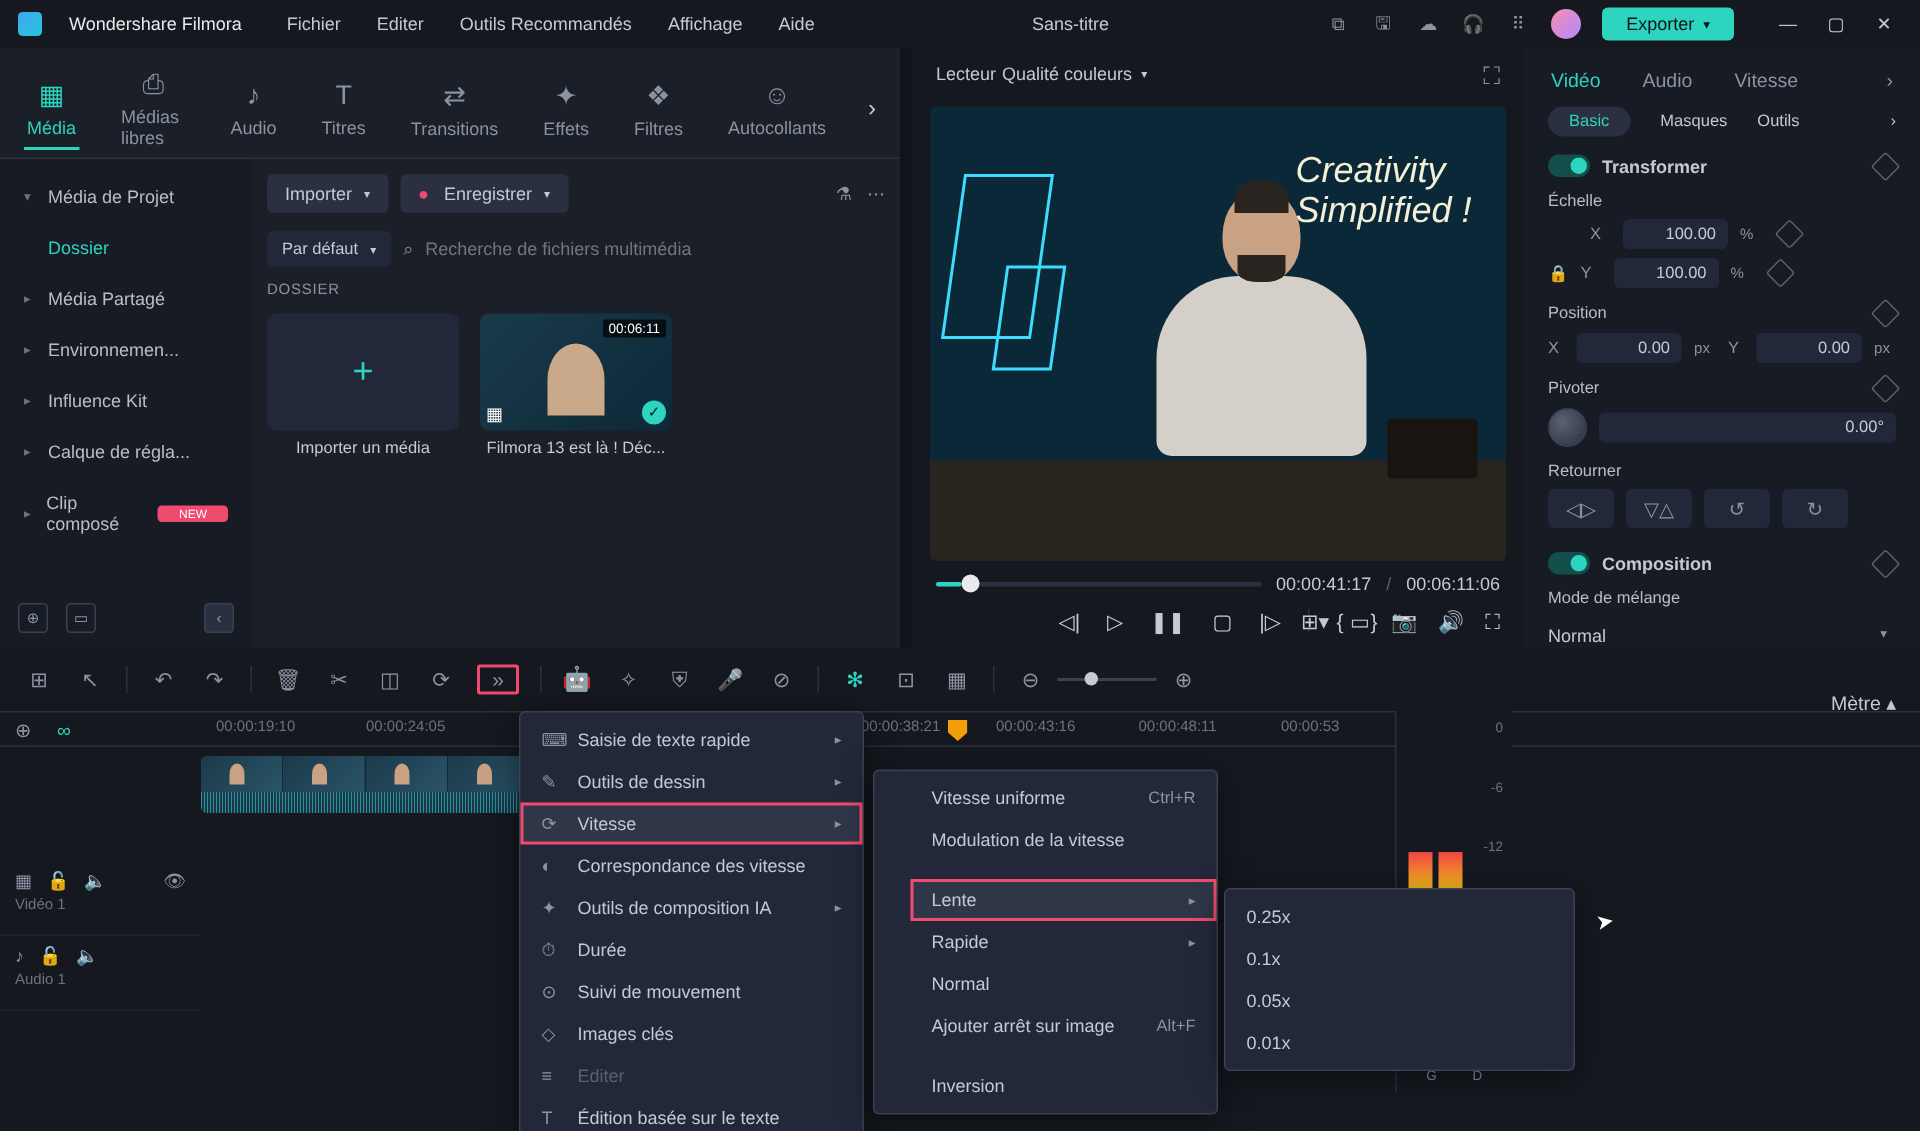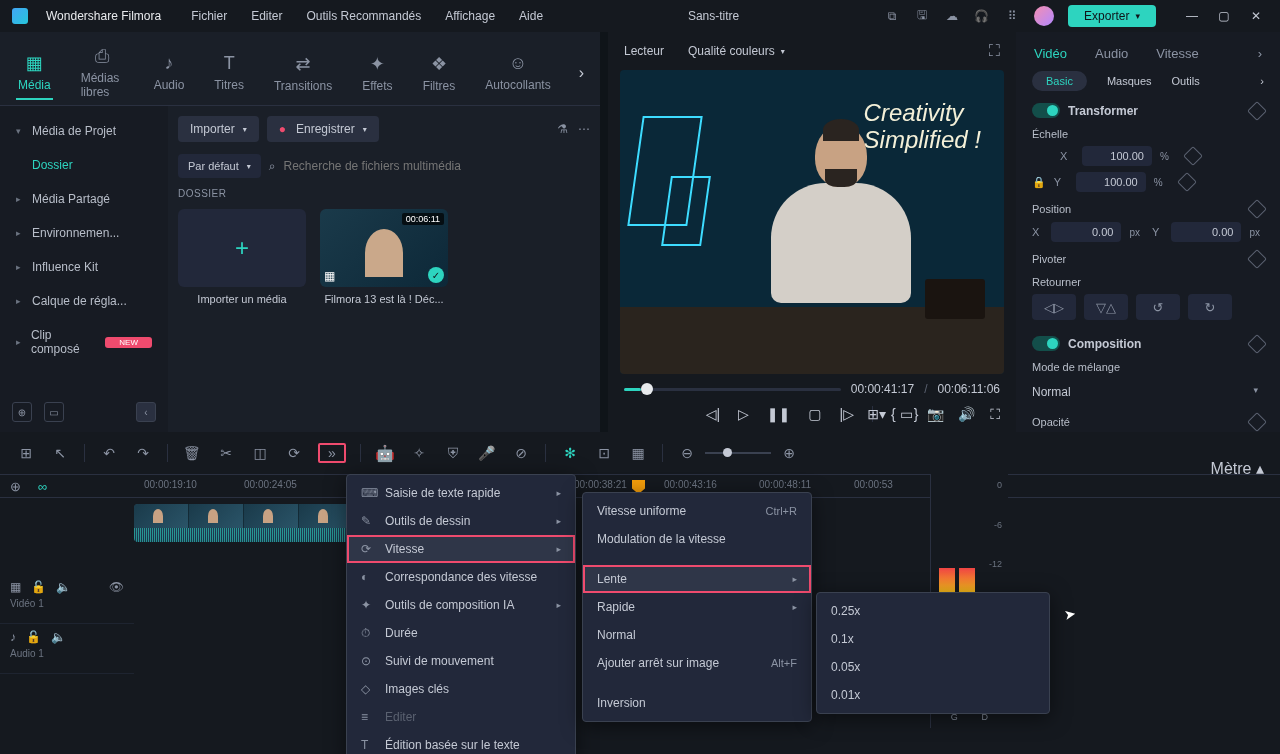--- a/index.html
+++ b/index.html
@@ -52,21 +52,21 @@
 .card .thumb { width: 128px; height: 78px; background: #22283a; border-radius: 6px; display: flex; align-items: center; justify-content: center; position: relative; overflow: hidden; }
 .card .thumb.plus { color: #2dd4bf; font-size: 24px; }
 .card .thumb.video { background: linear-gradient(135deg, #1a3a4a, #0d2838); }
 .card .duration { position: absolute; top: 4px; right: 4px; background: rgba(0,0,0,0.7); font-size: 9px; padding: 1px 4px; border-radius: 2px; color: #fff; }
 .card .check { position: absolute; bottom: 4px; right: 4px; width: 16px; height: 16px; background: #2dd4bf; border-radius: 50%; color: #0f1419; display: flex; align-items: center; justify-content: center; font-size: 10px; }
 .card .cicon { position: absolute; bottom: 4px; left: 4px; font-size: 12px; color: #fff; }
 .card .person { position: absolute; left: 35%; top: 25%; width: 38px; height: 48px; background: #caa88a; border-radius: 50% 50% 0 0; }
 .card .label { margin-top: 6px; font-size: 11px; text-align: center; color: #c4c9d4; white-space: nowrap; overflow: hidden; text-overflow: ellipsis; }
 
 .preview { flex: 1; background: #15191f; display: flex; flex-direction: column; margin-left: 8px; }
-.preview-top { display: flex; align-items: center; gap: 24px; padding: 10px 16px; }
+.preview-top { display: flex; align-items: flex-start; gap: 4px; padding: 10px 16px; }
 .preview-top .r { margin-left: auto; color: #8b93a3; font-size: 16px; }
 .video-canvas { flex: 1; margin: 0 12px; background: #0a2838; border-radius: 4px; position: relative; overflow: hidden; }
 .neon-left { position: absolute; left: 4%; top: 15%; width: 60px; height: 110px; border: 2px solid #3ddcff; transform: skewX(-8deg); }
 .neon-left2 { position: absolute; left: 12%; top: 35%; width: 40px; height: 70px; border: 2px solid #3ddcff; transform: skewX(-8deg); }
 .neon-right { position: absolute; right: 6%; top: 10%; color: #f4f0d8; font-family: cursive; font-size: 24px; line-height: 1.1; font-style: italic; }
 .man { position: absolute; left: 38%; top: 18%; width: 150px; height: 200px; }
 .man .head { width: 52px; height: 62px; background: #c8a283; border-radius: 50% 50% 45% 45%; margin: 0 auto; position: relative; }
 .man .hair { position: absolute; top: -6px; left: 8px; right: 8px; height: 22px; background: #2a2420; border-radius: 50% 50% 0 0; }
 .man .beard { position: absolute; bottom: 0; left: 10px; right: 10px; height: 18px; background: #2a2420; border-radius: 0 0 40% 40%; }
 .man .body { width: 140px; height: 120px; background: #d4cfc8; border-radius: 55px 55px 10px 10px; margin: -4px auto 0; }
@@ -123,21 +123,21 @@
 
 .timeline { position: absolute; left: 0; right: 0; top: 432px; bottom: 0; background: #15191f; }
 .tl-toolbar { height: 42px; display: flex; align-items: center; padding: 0 16px; gap: 14px; }
 .tl-toolbar .tbtn { width: 20px; height: 20px; display: flex; align-items: center; justify-content: center; color: #8b93a3; font-size: 14px; cursor: pointer; }
 .tl-toolbar .sep { width: 1px; height: 18px; background: #2a3040; }
 .tl-toolbar .highlighted { border: 2px solid #ef4b6e; padding: 4px 12px; border-radius: 2px; }
 .tl-toolbar .robot { color: #2dd4bf; font-size: 16px; }
 .tl-toolbar .zoom { display: flex; align-items: center; gap: 8px; }
 .tl-toolbar .zoom .ztrack { width: 66px; height: 2px; background: #3a4150; position: relative; }
 .tl-toolbar .zoom .zk { position: absolute; left: 28%; top: -4px; width: 9px; height: 9px; background: #c4c9d4; border-radius: 50%; }
-.tl-toolbar .metre { margin-left: 8px; font-size: 16px; color: #c4c9d4; margin-top: 31px; }
+.tl-toolbar .metre { margin-left: 8px; font-size: 13px; color: #c4c9d4; margin-top: 31px; }
 .tl-toolbar .spacer { flex: 1; }
 
 .tl-ruler { height: 24px; display: flex; border-top: 1px solid #2a3040; border-bottom: 1px solid #2a3040; }
 .ruler-left { width: 134px; display: flex; align-items: center; padding: 0 10px; gap: 10px; }
 .ruler-left .rbtn { width: 18px; color: #8b93a3; font-size: 13px; }
 .ruler-main { flex: 1; position: relative; display: flex; font-size: 10px; color: #6b7380; }
 .ruler-main .tick { position: absolute; top: 4px; }
 .playhead-head { position: absolute; top: 480px; left: 632px; width: 13px; height: 14px; background: #f59e0b; clip-path: polygon(0 0, 100% 0, 100% 60%, 50% 100%, 0 60%); z-index: 4; }
 
 .tl-body { display: flex; height: 220px; }
@@ -164,21 +164,21 @@
 
 .ctx-menu { position: absolute; background: #22283a; border: 1px solid #3a4150; border-radius: 4px; padding: 4px 0; box-shadow: 0 4px 20px rgba(0,0,0,0.5); z-index: 10; min-width: 230px; }
 .ctx-item { padding: 7px 14px; display: flex; align-items: center; gap: 10px; font-size: 12px; cursor: pointer; color: #c4c9d4; }
 .ctx-item:hover, .ctx-item.hovered { background: #2f3648; }
 .ctx-item.highlighted { outline: 2px solid #ef4b6e; outline-offset: -2px; }
 .ctx-item.disabled { color: #5a6170; }
 .ctx-item .cicon { width: 14px; font-size: 12px; color: #8b93a3; }
 .ctx-item .sub { margin-left: auto; font-size: 9px; color: #8b93a3; }
 .ctx-item .shortcut { margin-left: auto; font-size: 11px; color: #8b93a3; }
 .menu1 { left: 346px; top: 474px; }
-.menu2 { left: 582px; top: 492px; }
+.menu2 { left: 582px; top: 513px; padding-left: 24px; }
 .menu3 { left: 816px; top: 592px; width: 234px; }
 .cursor { position: absolute; left: 1064px; top: 606px; font-size: 14px; color: #fff; z-index: 20; transform: rotate(-10deg); }
 </style>
 </head>
 <body>
 
 <div class="titlebar">
   <div class="logo"></div>
   <span class="brand">Wondershare Filmora</span>
   <div class="menu">
@@ -416,20 +416,24 @@
         <div class="numbox">0.00</div>
         <span class="unit">px</span>
         <span class="axis">Y</span>
         <div class="numbox">0.00</div>
         <span class="unit">px</span>
       </div>
       <div class="prop-label row" style="justify-content:space-between">
           <span>Pivoter</span>
           <div class="kf"></div>
         </div>
+      <div class="row">
+        <div class="angle-dial"></div>
+        <div class="numbox" style="flex:1">0.00°</div>
+      </div>
       <div class="prop-label">Retourner</div>
       <div class="flip-btns">
         <div class="flip-btn">◁▷</div>
         <div class="flip-btn">▽△</div>
         <div class="flip-btn">↺</div>
         <div class="flip-btn">↻</div>
       </div>
     </div>
     <div class="section">
       <div class="section-head">

